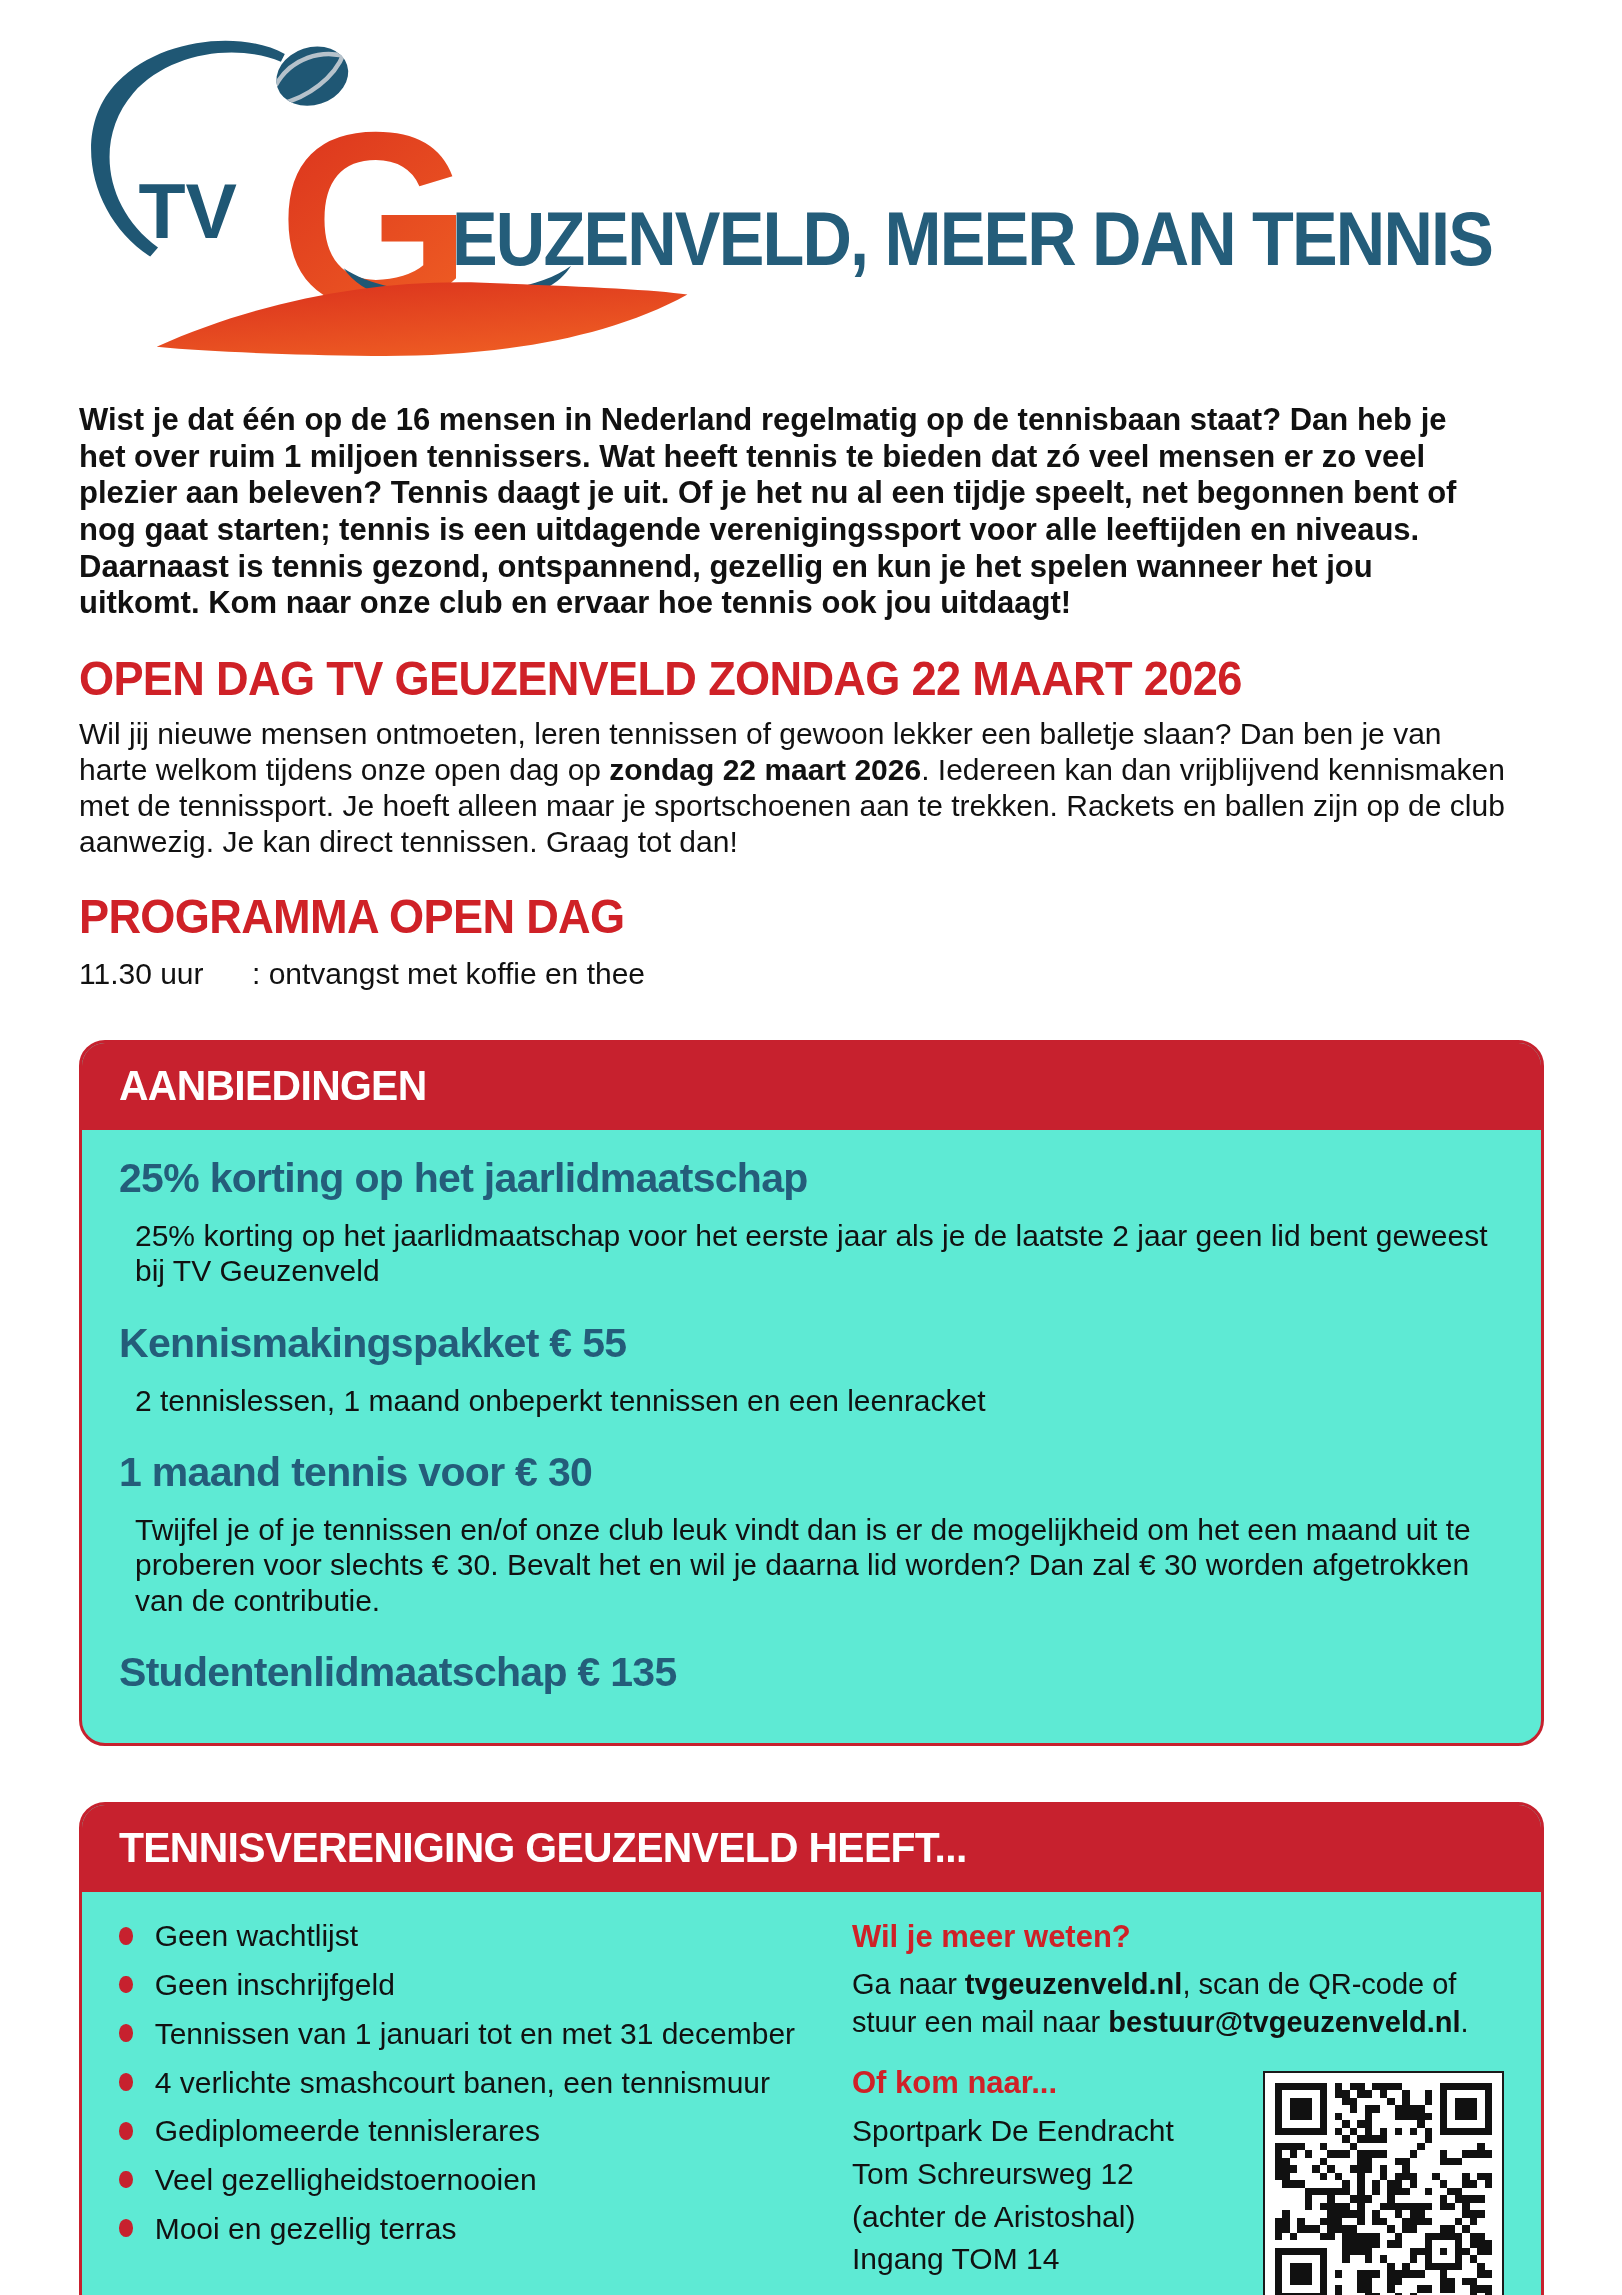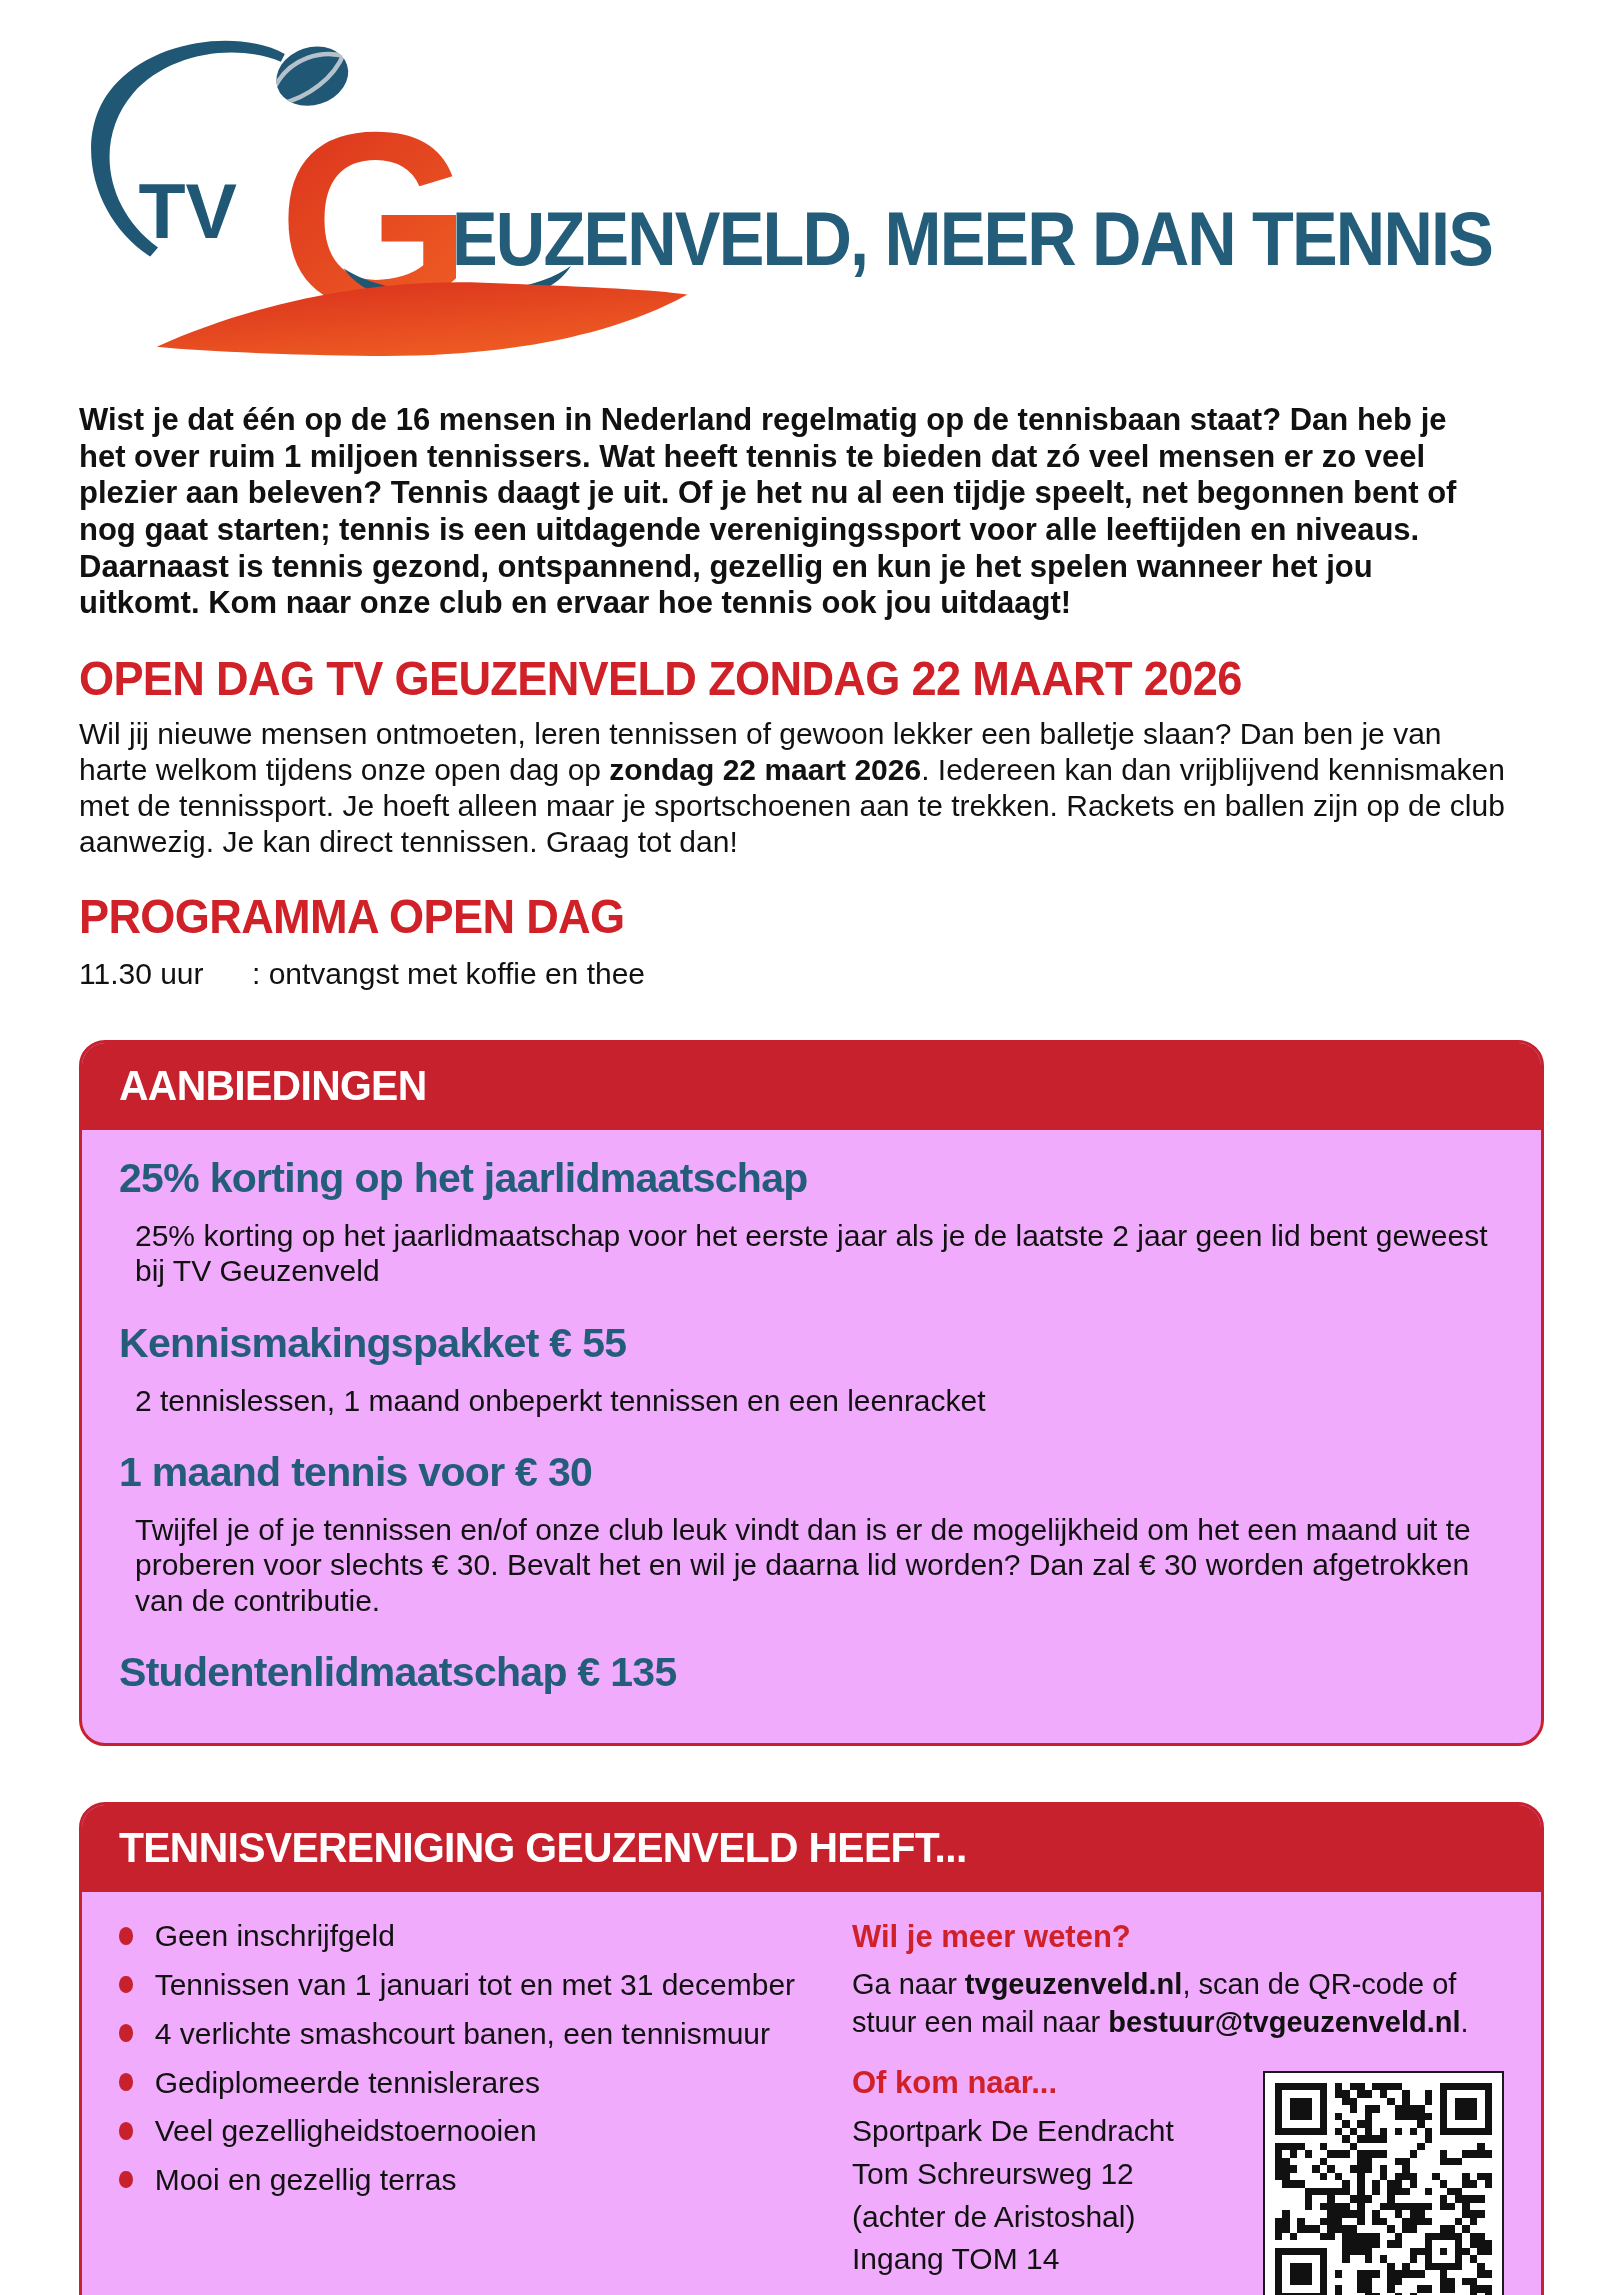--- a/index.html
+++ b/index.html
@@ -35,21 +35,21 @@
     font-size:48px;font-weight:700;letter-spacing:-0.7px;
     transform:scaleX(.94);transform-origin:left;white-space:nowrap;
   }
   .body{margin:0;font-size:30px;line-height:1.2;color:var(--ink);max-width:1427px;}
   .prog{margin-top:6.5px;}
   .prog-row{display:flex;font-size:30px;line-height:1.28;margin-bottom:2.6px;}
   .prog-time{width:173px;flex:none;}
   
   .rbox{
     border:3.9px solid var(--red);border-radius:26px;overflow:hidden;
-    margin-top:47px;background:#f0abfc;
+    margin-top:47px;background:#5eead4;
   }
   .box2{margin-top:56px;}
   .rbox-head{
     background:var(--red);color:#fff;padding:18.3px 26px 19.6px 37px;
     font-size:43px;font-weight:700;letter-spacing:-0.7px;
   }
   .rbox-head span{display:inline-block;transform:scaleX(.95);transform-origin:left;}
   .rbox-body{padding:3.9px 37px 39px;}
   .offer-t{margin:31px 0 7.9px;color:var(--blue);font-size:41px;font-weight:700;letter-spacing:-0.7px;}
   .offer-t.first{margin-top:21px;}
@@ -142,20 +142,24 @@
     </section>
 
     <section class="rbox box2">
       <div class="rbox-head">
         <span>TENNISVERENIGING GEUZENVELD HEEFT...</span>
       </div>
       <div class="rbox-body cols">
         <ul class="feat">
           <li>
               <span class="dot"></span>
+              <span>Geen wachtlijst</span>
+            </li>
+          <li>
+              <span class="dot"></span>
               <span>Geen inschrijfgeld</span>
             </li>
           <li>
               <span class="dot"></span>
               <span>Tennissen van 1 januari tot en met 31 december</span>
             </li>
           <li>
               <span class="dot"></span>
               <span>4 verlichte smashcourt banen, een tennismuur</span>
             </li>

